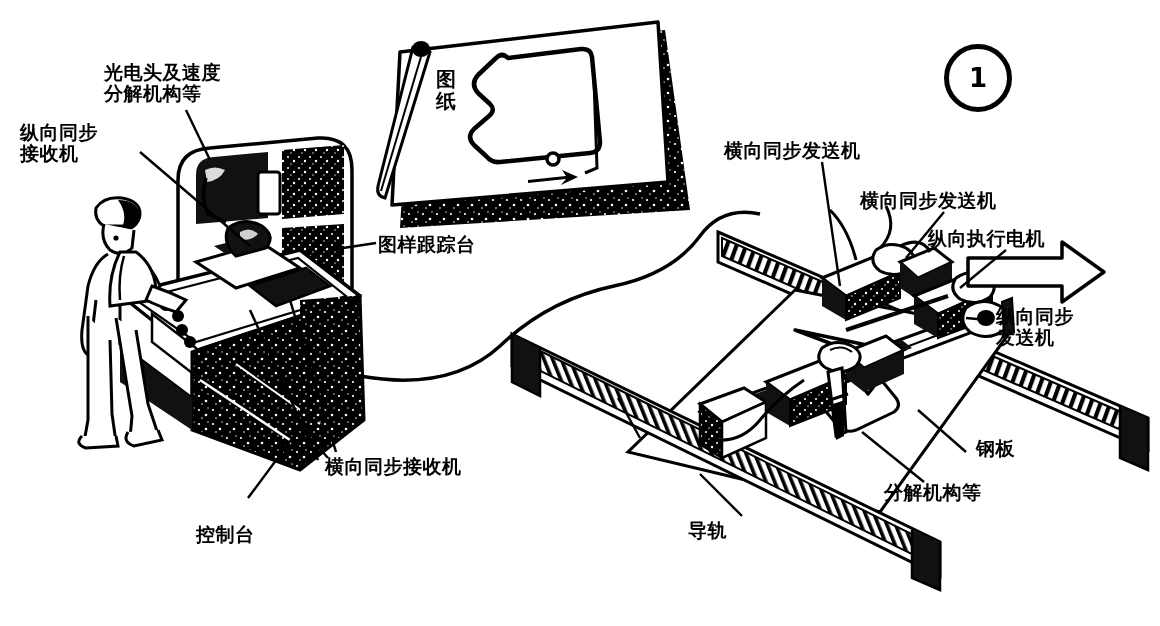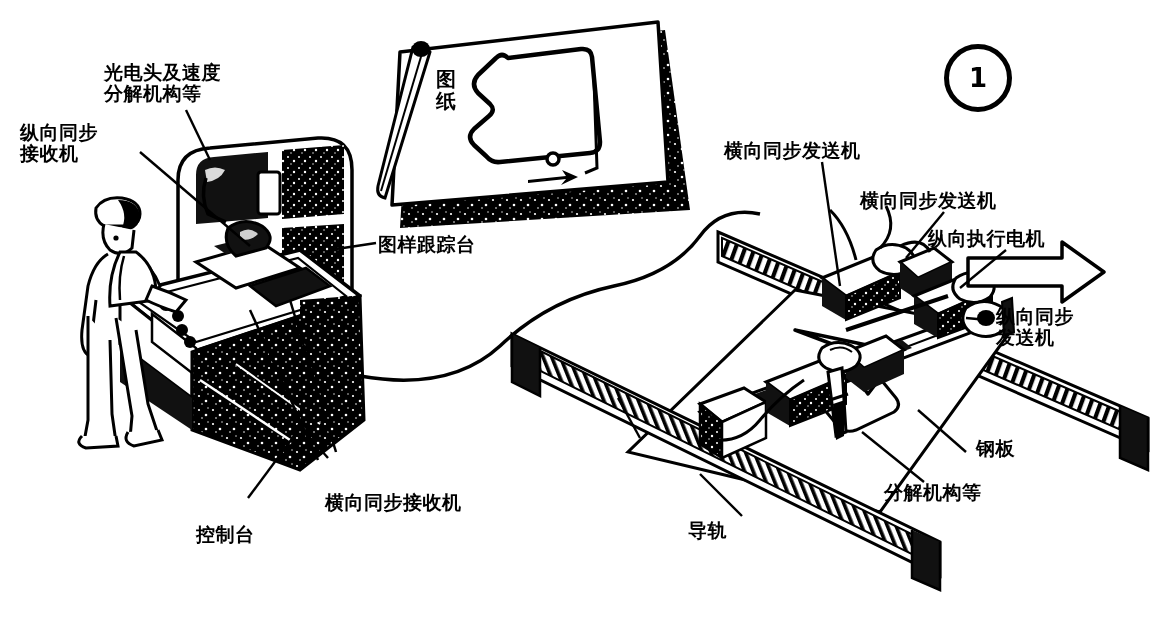--- a/index.html
+++ b/index.html
@@ -210,21 +210,21 @@
 </svg>
 
 <div class="lbl l20" style="left:104px;top:62px;">光电头及速度
 分解机构等</div>
 <div class="lbl l20" style="left:20px;top:122px;">纵向同步
 接收机</div>
 <div class="lbl l21" style="left:436px;top:68px;text-align:center;">图
 纸</div>
 <div class="lbl l20" style="left:378px;top:234px;font-family:Liberation Serif, serif;">图样跟踪台</div>
 <div class="lbl l20" style="left:196px;top:502px;margin-top:22px;">控制台</div>
-<div class="lbl l20" style="left:325px;top:456px;margin-top:36px;">横向同步接收机</div>
+<div class="lbl l20" style="left:325px;top:456px;">横向同步接收机</div>
 <div class="lbl l20" style="left:724px;top:140px;">横向同步发送机</div>
 <div class="lbl l20" style="left:860px;top:190px;">横向同步发送机</div>
 <div class="lbl l20" style="left:928px;top:228px;">纵向执行电机</div>
 <div class="lbl l20" style="left:996px;top:306px;">纵向同步
 发送机</div>
 <div class="lbl l20" style="left:976px;top:438px;">钢板</div>
 <div class="lbl l20" style="left:884px;top:482px;">分解机构等</div>
 <div class="lbl l20" style="left:688px;top:520px;text-align:right;">导轨</div>
 
 <div class="figno" style="left:944px;top:44px;">1</div>

